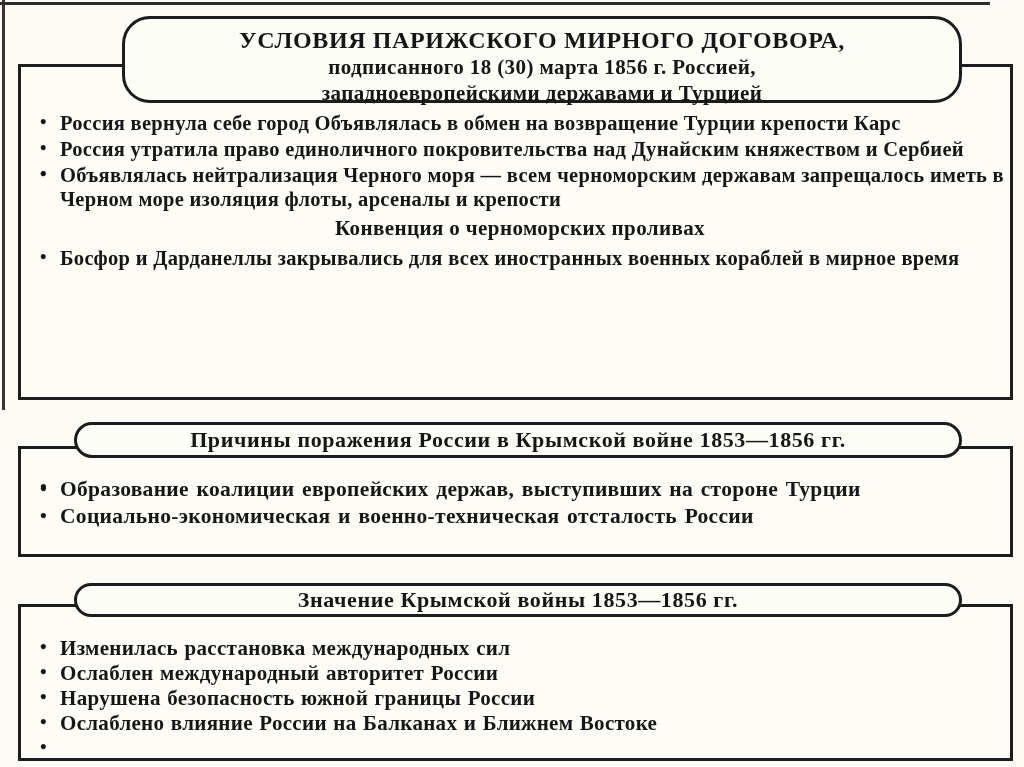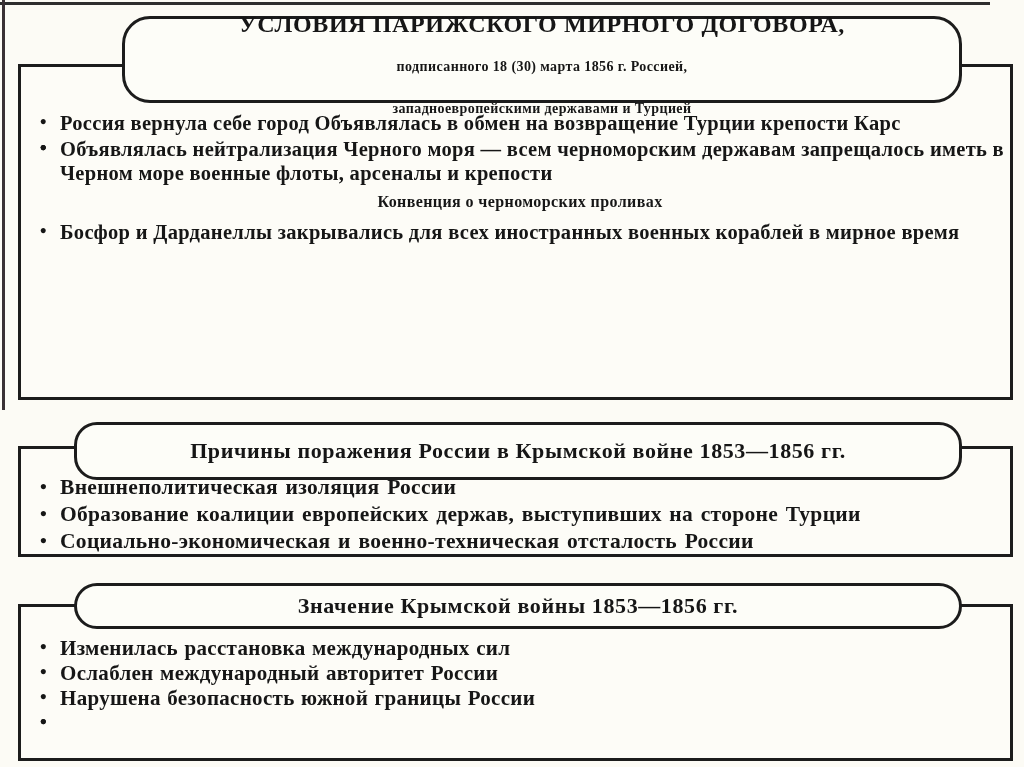--- a/index.html
+++ b/index.html
@@ -35,25 +35,25 @@
     z-index: 2;
     border: 3px solid #1c1c1c;
     background: #fdfdf8;
     display: flex;
     flex-direction: column;
     align-items: center;
     justify-content: center;
     text-align: center;
   }
   .banner1 { left: 122px; top: 16px;  width: 840px; height: 87px; border-radius: 28px; padding-top: 12px; }
-  .banner2 { left: 74px;  top: 422px; width: 888px; height: 58px; border-radius: 23px; }
-  .banner3 { left: 74px;  top: 583px; width: 888px; height: 46px; border-radius: 23px; }
+  .banner2 { left: 74px;  top: 422px; width: 888px; height: 36px; border-radius: 23px; }
+  .banner3 { left: 74px;  top: 583px; width: 888px; height: 34px; border-radius: 23px; }
 
   .banner .t-main { font-size: 24px; line-height: 28px; letter-spacing: 0.6px; }
-  .banner .t-sub  { font-size: 14px; line-height: 26px; letter-spacing: 0.4px; margin-top: 16px; }
+  .banner .t-sub  { font-size: 21px; line-height: 26px; letter-spacing: 0.4px; }
   .banner .t-one  { font-size: 22px; line-height: 24px; letter-spacing: 0.6px; }
 
   
   .content {
     position: absolute;
     left: 36px;
     width: 968px;
     z-index: 3;
   }
   .content1 { top: 111px; }
@@ -72,21 +72,21 @@
 
   .bullet {
     position: absolute;
     left: 4px;
     top: -1px;
     font-size: 0.9em;
   }
 
   .subhead {
     text-align: center;
-    font-size: 16px;
+    font-size: 21px;
     line-height: 24px;
     margin: 5px 0 6px 0;
     letter-spacing: 0.4px;
   }
 </style>
 </head>
 <body>
 
 <div class="artifact-top"></div>
 <div class="artifact-left"></div>
@@ -97,43 +97,43 @@
   <div class="t-sub">подписанного 18 (30) марта 1856 г. Россией,</div>
   <div class="t-sub">западноевропейскими державами и Турцией</div>
 </div>
 <div class="content content1">
   <div class="item">
     <span class="bullet">•</span>
     <span>Россия вернула себе город Объявлялась в обмен на возвращение Турции крепости Карс</span>
   </div>
   <div class="item">
     <span class="bullet">•</span>
+    <span>Россия утратила право единоличного покровительства над Дунайским княжеством и Сербией</span>
   </div>
   <div class="item">
     <span class="bullet">•</span>
   </div>
   <div class="item">
     <span class="bullet">•</span>
-    <span>Объявлялась нейтрализация Черного моря — всем черноморским державам запрещалось иметь в Черном море военные флоты, арсеналы и крепости</span>
+    <span>Объявлялась нейтрализация Черного моря — всем черноморским державам запрещалось иметь в Черном море изоляция флоты, арсеналы и крепости</span>
   </div>
   <div class="subhead">Конвенция о черноморских проливах</div>
   <div class="item">
     <span class="bullet">•</span>
     <span>Босфор и Дарданеллы закрывались для всех иностранных военных кораблей в мирное время</span>
   </div>
 </div>
 
 <div class="frame frame2"></div>
 <div class="banner banner2">
   <div class="t-one">Причины поражения России в Крымской войне 1853—1856 гг.</div>
 </div>
 <div class="content content2">
   <div class="item">
     <span class="bullet">•</span>
-    <span>Внешнеполитическая изоляция России</span>
   </div>
   <div class="item">
     <span class="bullet">•</span>
     <span>Образование коалиции европейских держав, выступивших на стороне Турции</span>
   </div>
   <div class="item">
     <span class="bullet">•</span>
     <span>Социально-экономическая и военно-техническая отсталость России</span>
   </div>
 </div>
@@ -150,17 +150,18 @@
   <div class="item">
     <span class="bullet">•</span>
     <span>Ослаблен международный авторитет России</span>
   </div>
   <div class="item">
     <span class="bullet">•</span>
     <span>Нарушена безопасность южной границы России</span>
   </div>
   <div class="item">
     <span class="bullet">•</span>
+    <span>Ослаблено влияние России на Балканах и Ближнем Востоке</span>
   </div>
   <div class="item">
     <span class="bullet">•</span>
   </div>
 </div>
 
 </body></html>

